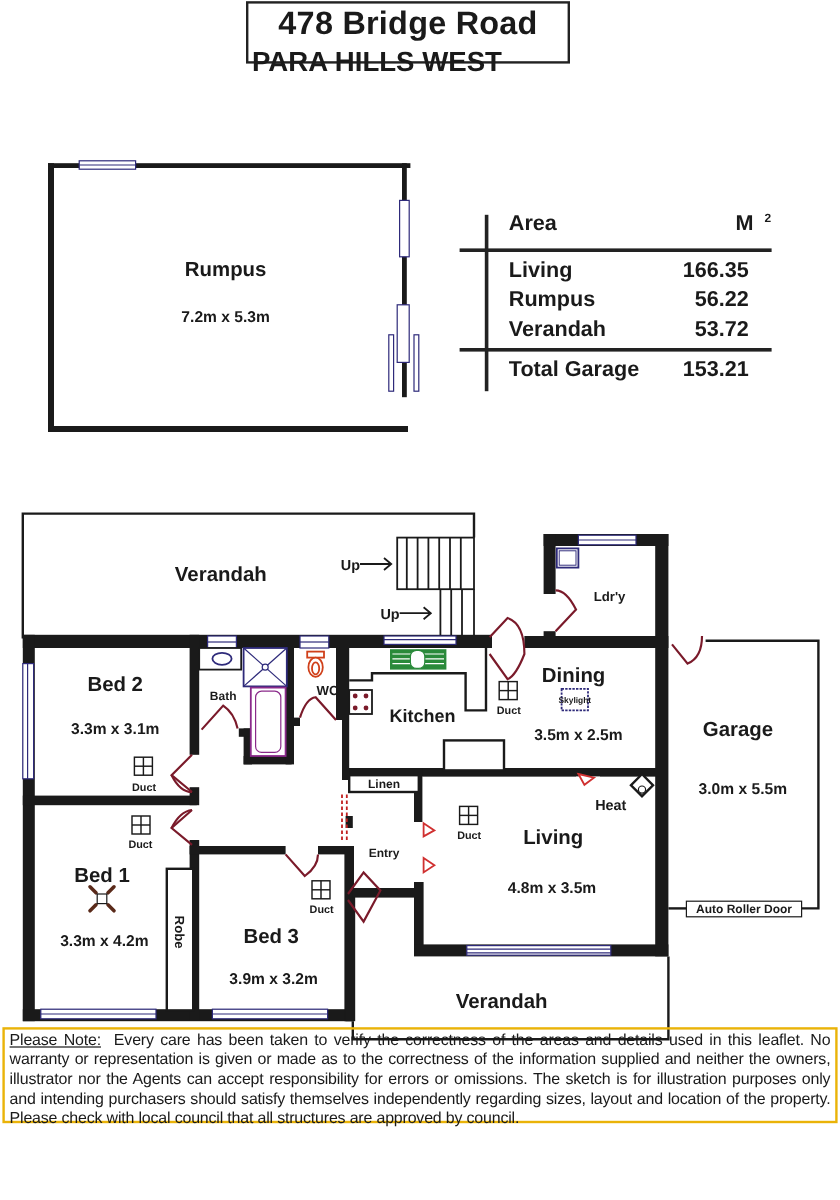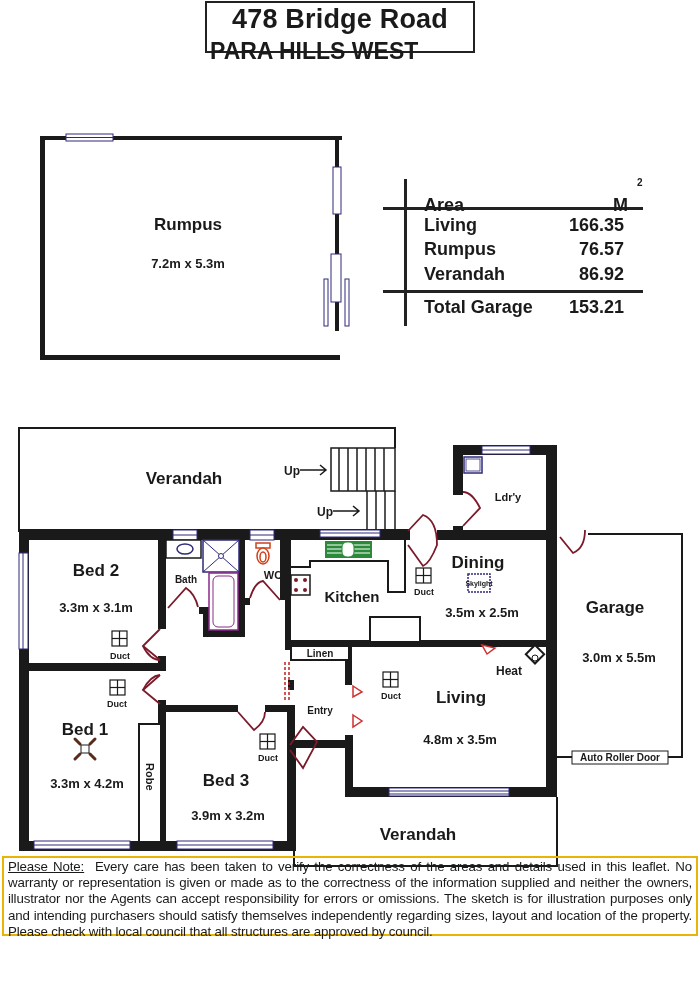--- a/index.html
+++ b/index.html
@@ -24,36 +24,36 @@
 
 <div class="title-box">
   <div class="title-line1">478 Bridge Road</div>
   <div class="title-line2">PARA HILLS WEST</div>
 </div>
 
 <div class="area-table">
   <div class="vline"></div>
   <div class="hline" style="top:32px"></div>
   <div class="hline" style="top:115px"></div>
-  <div class="area-row" style="top:20px">
+  <div class="area-row" style="top:1px">
     <span class="lbl">Area</span>
     <span class="val" style="right:-4px">M</span>
   </div>
   <span class="sup" style="left:254px;top:2px">2</span>
   <div class="area-row" style="top:40px">
     <span class="lbl">Living</span>
     <span class="val">166.35</span>
   </div>
   <div class="area-row" style="top:64px">
     <span class="lbl">Rumpus</span>
-    <span class="val">76.57</span>
+    <span class="val">56.22</span>
   </div>
   <div class="area-row" style="top:89px">
     <span class="lbl">Verandah</span>
-    <span class="val">86.92</span>
+    <span class="val">53.72</span>
   </div>
   <div class="area-row" style="top:122px">
     <span class="lbl">Total Garage</span>
     <span class="val">153.21</span>
   </div>
 </div>
 
 <svg class="plan" width="700" height="910" viewBox="0 0 700 910">
 
   <g>

